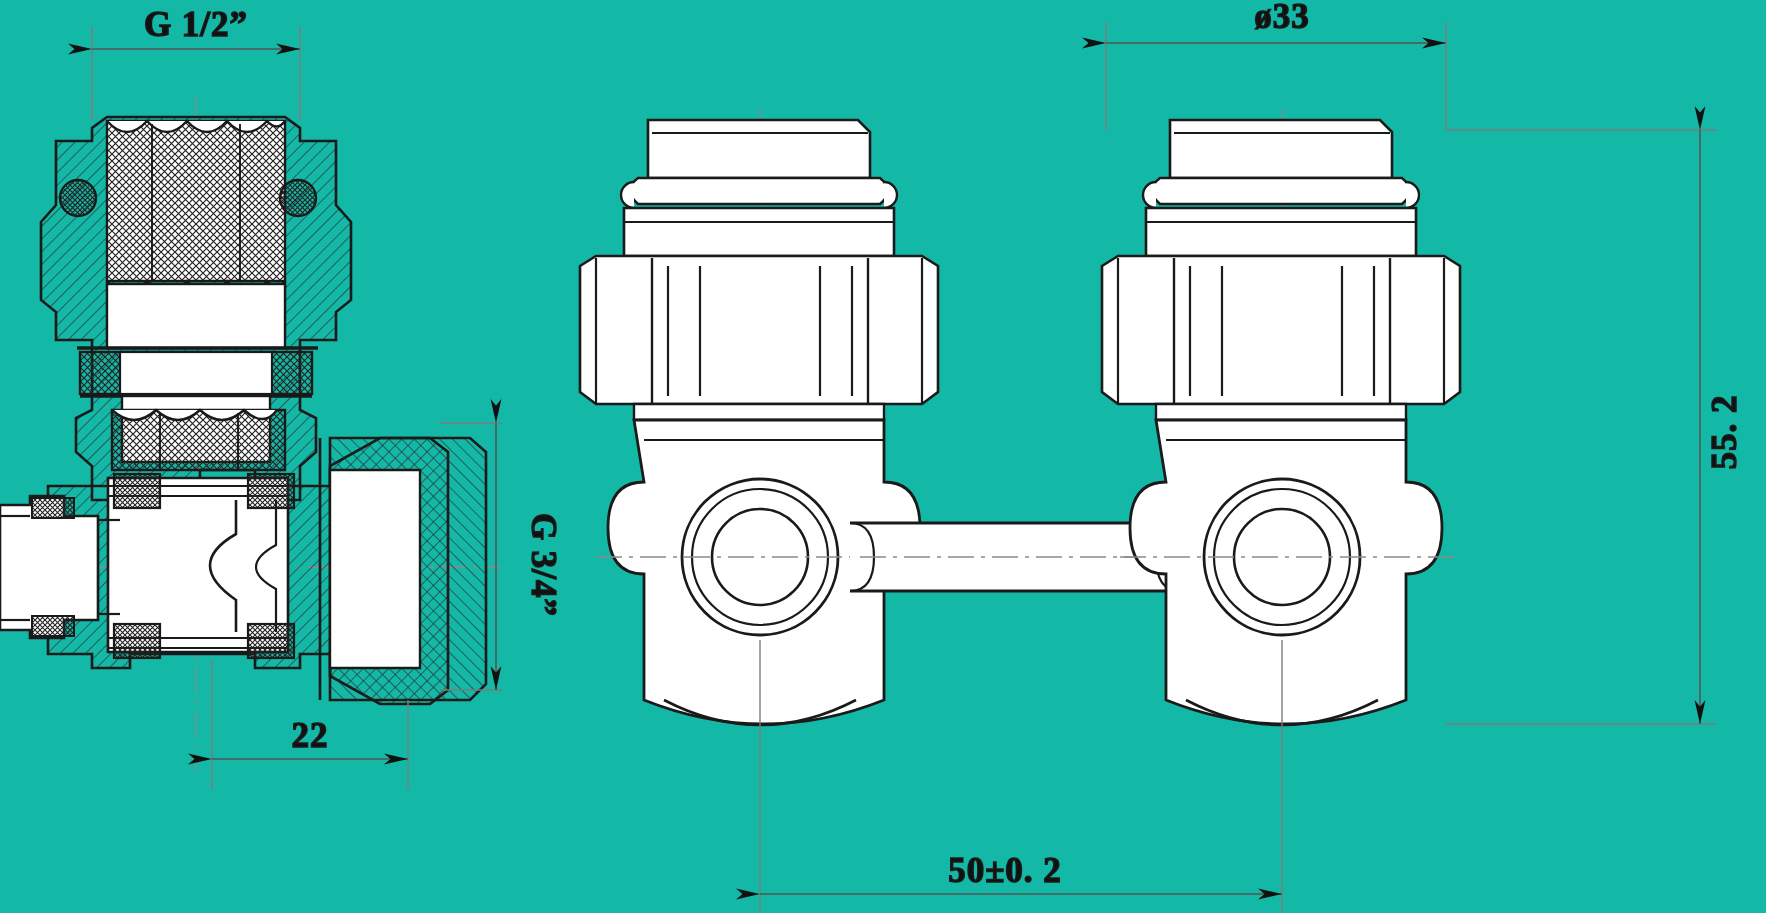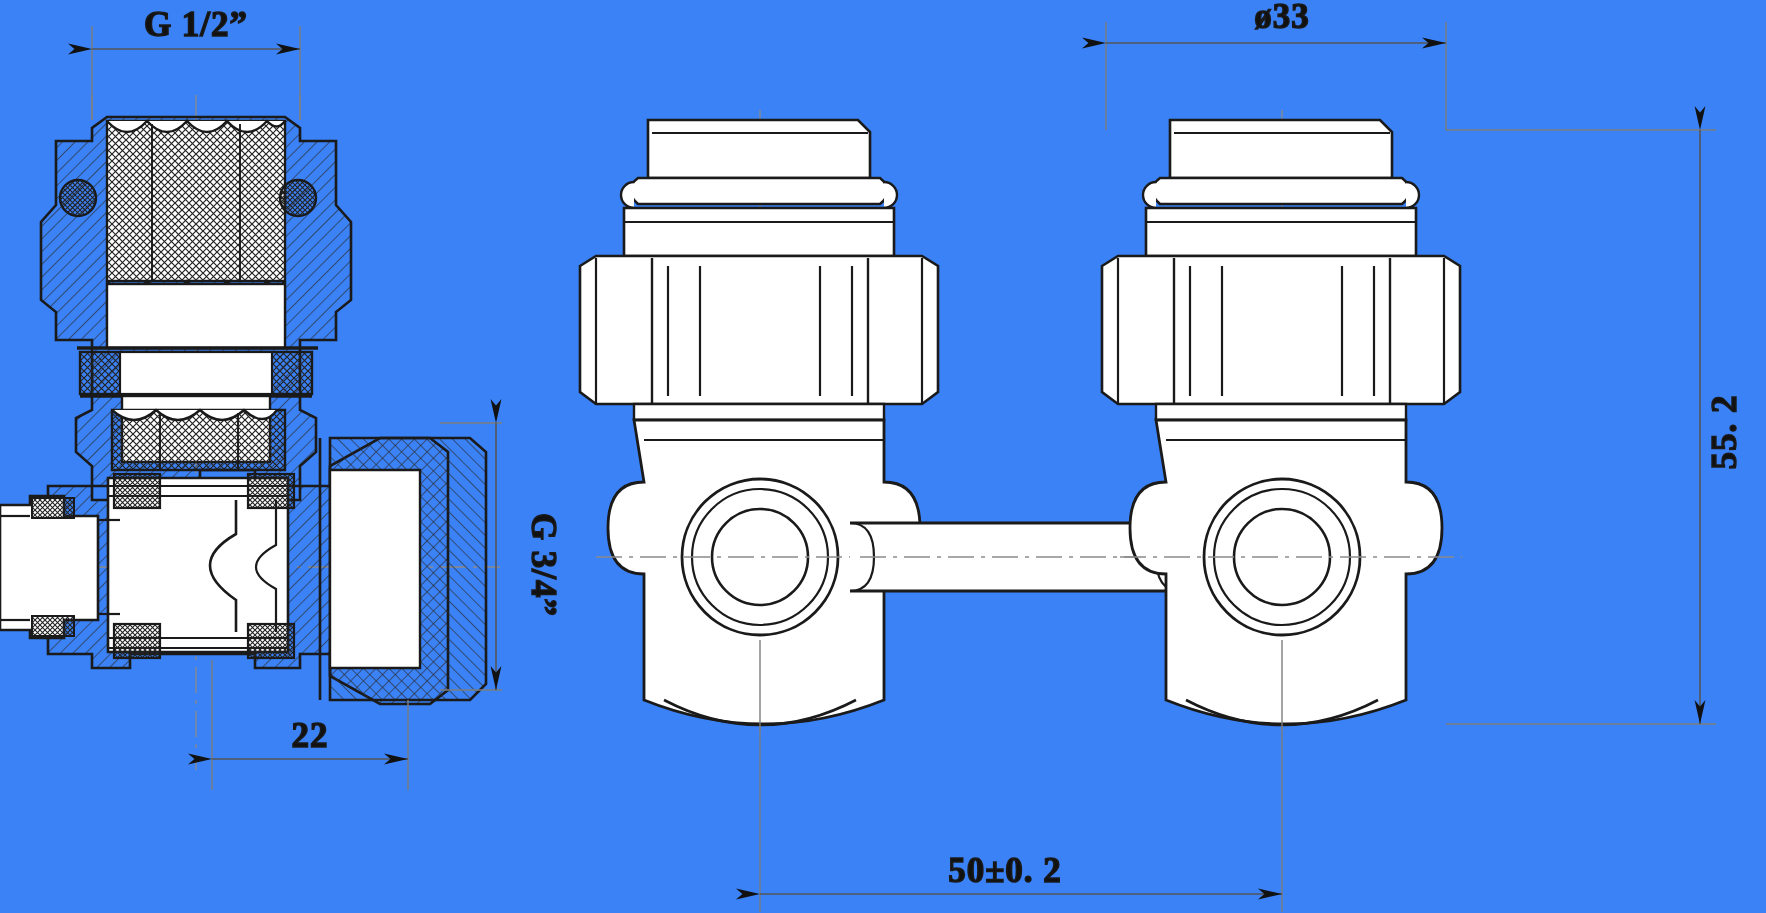--- a/index.html
+++ b/index.html
@@ -1,19 +1,19 @@
 <!DOCTYPE html>
 <html><head>
 <meta charset="utf-8">
 <title>Technical Drawing</title>
 <style>
   html,body{margin:0;padding:0;background:#ffffff;}
   body{width:1766px;height:913px;overflow:hidden;
        font-family:"Liberation Serif", serif;}
-  #sheet{position:relative;width:1766px;height:913px;background:#3b82f6;}
+  #sheet{position:relative;width:1766px;height:913px;background:#14b8a6;}
   svg{display:block;}
   .dimtext{font-family:"Liberation Serif", serif;font-weight:bold;
            fill:#111;letter-spacing:1px;}
 </style>
 </head>
 <body>
 
 <div id="sheet">
 <svg width="1766" height="913" viewBox="0 0 1766 913">
 

